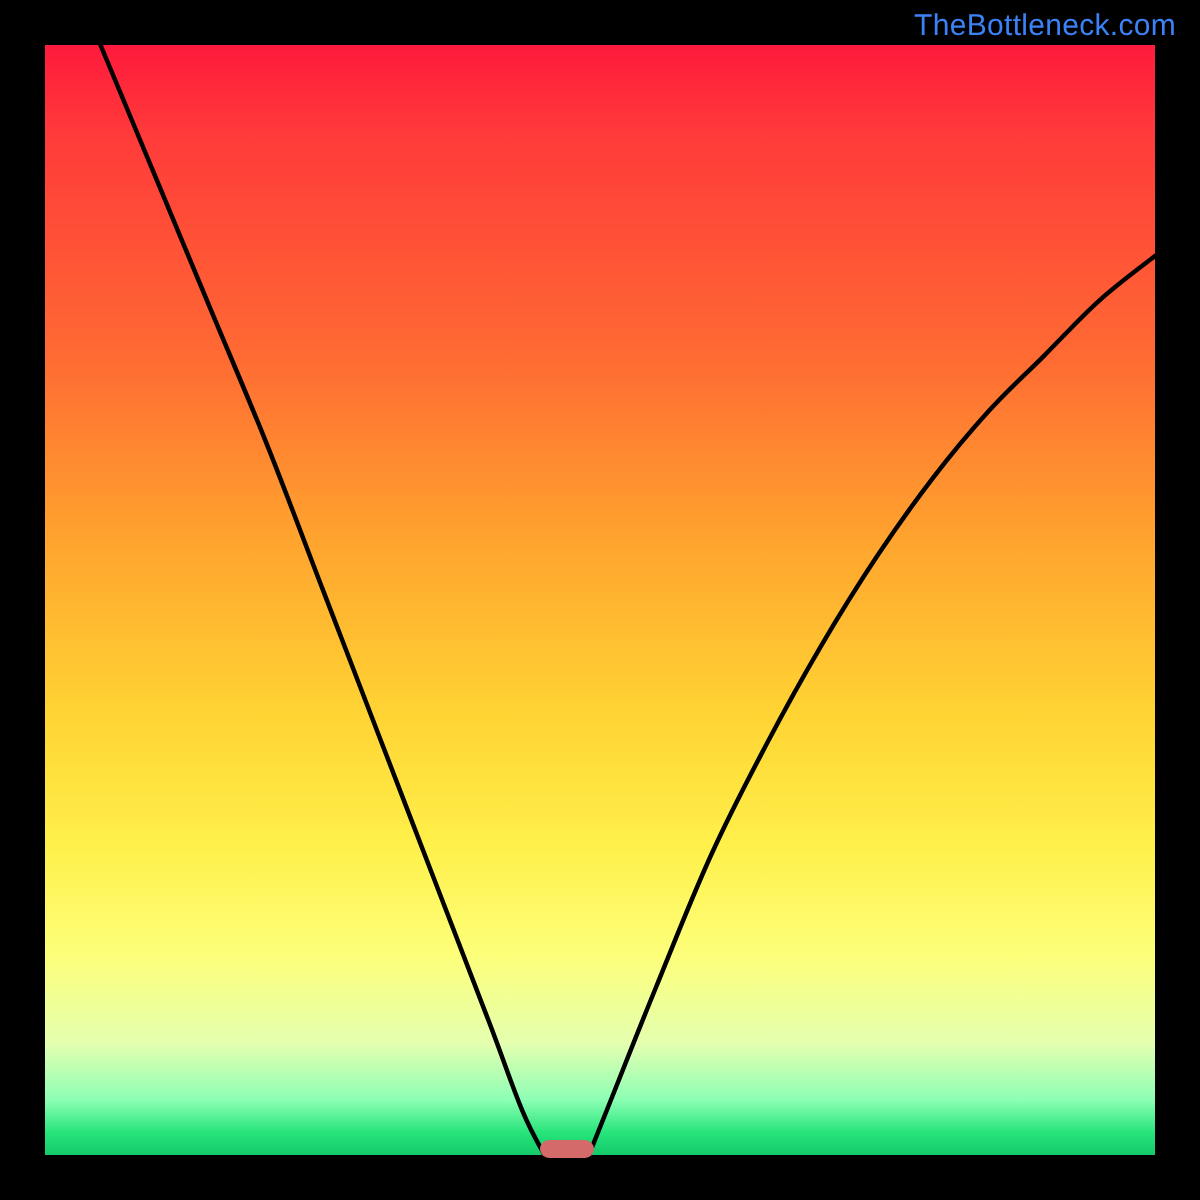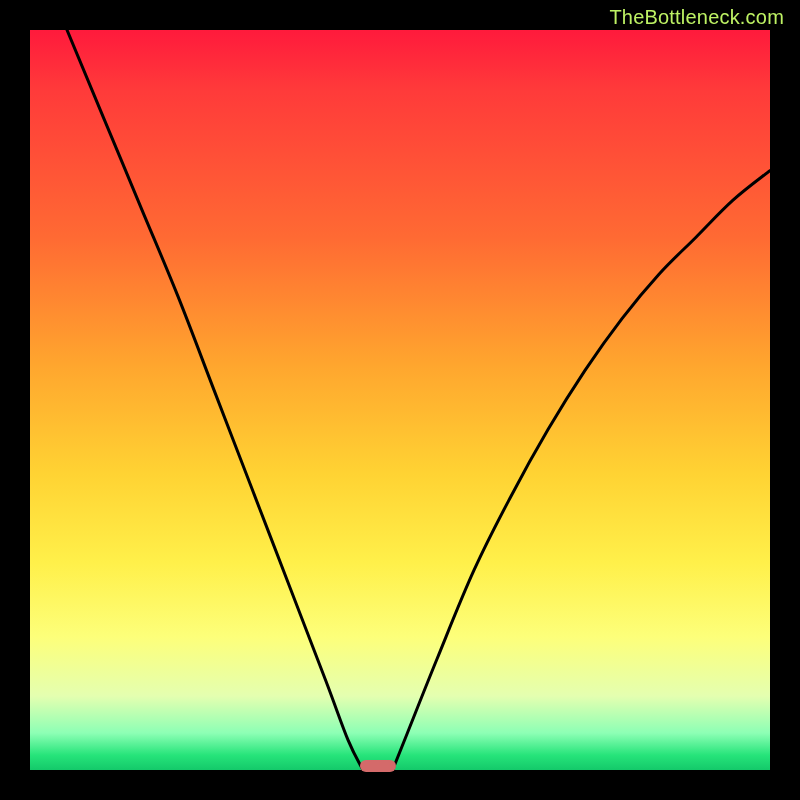--- a/index.html
+++ b/index.html
@@ -36,21 +36,21 @@
       #e4ffb0 90%,
       #8dffb5 95%,
       #26e47a 98%,
       #14c96a 100%
     );
   }
   .watermark {
     position: absolute;
     top: 6px;
     right: 16px;
-    color: #bef264;
+    color: #3b82f6;
     font-size: 20px;
     letter-spacing: 0.2px;
   }
   svg.curves {
     position: absolute;
     left: 0; top: 0;
     width: 740px; height: 740px;
   }
   .curve {
     fill: none;

